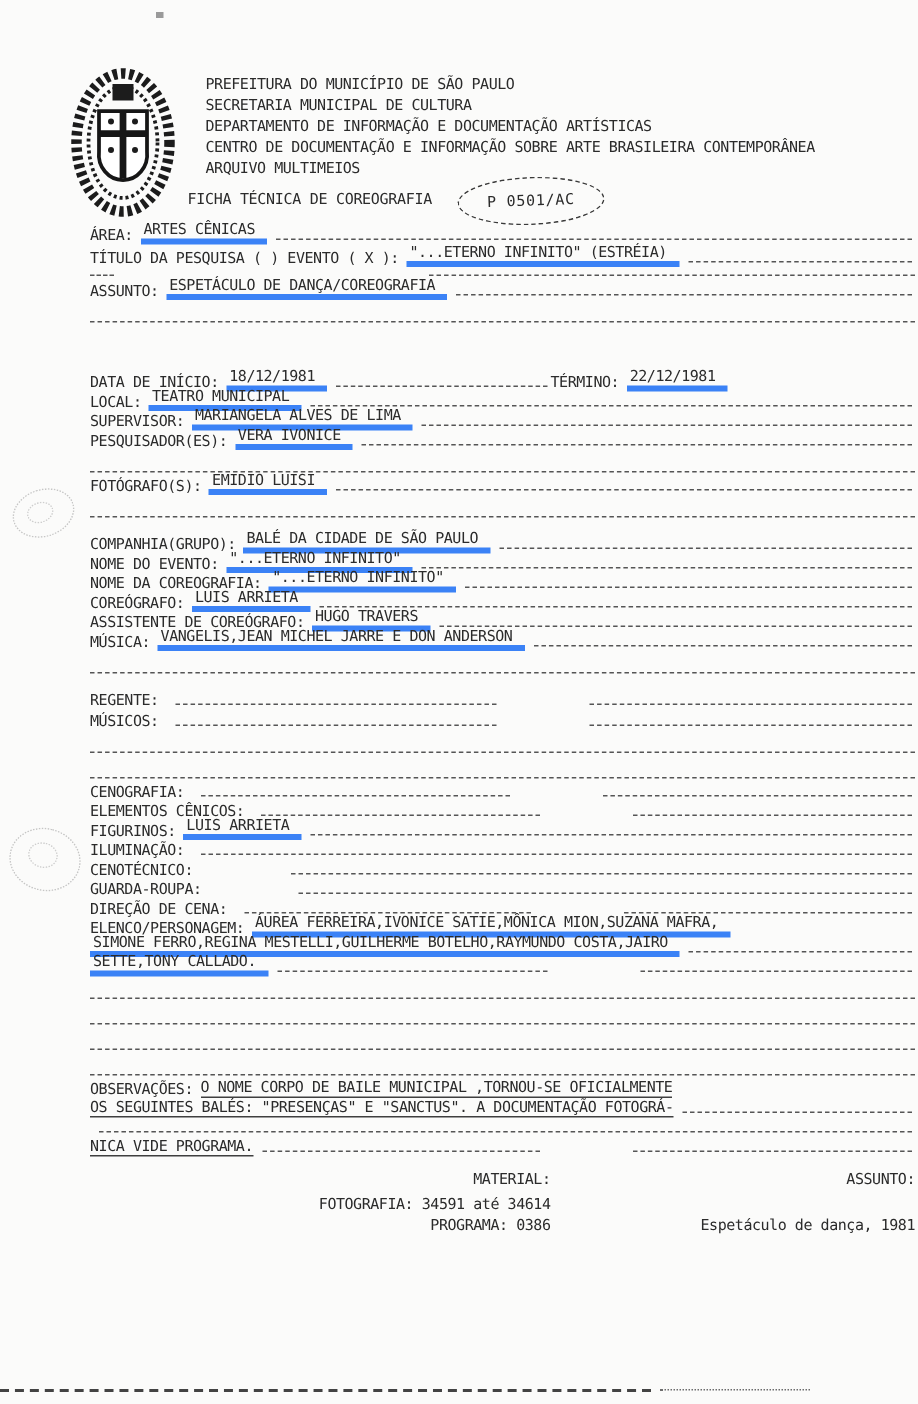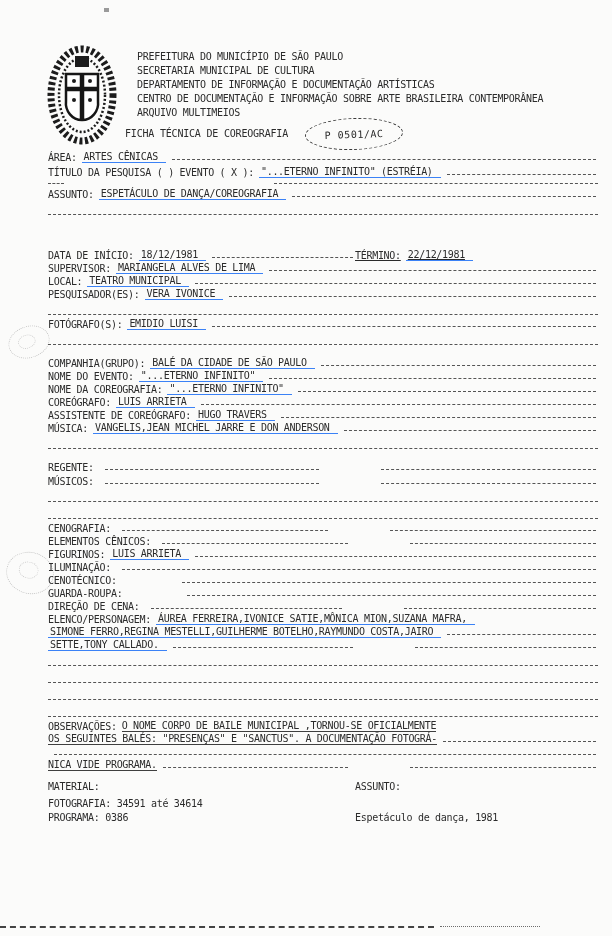--- a/index.html
+++ b/index.html
@@ -16,32 +16,32 @@
   .crest{position:absolute;left:46px;top:44px;width:72px;height:102px;}
   .org{position:absolute;left:137px;top:50px;font-size:10px;line-height:14px;letter-spacing:-0.3px;white-space:nowrap;}
   .title-row{position:absolute;left:125px;top:128px;font-size:10px;letter-spacing:-0.2px;}
   .stamp{
     position:absolute;left:305px;top:118px;width:96px;height:30px;
     border:1.5px dashed #3a3a3a;border-radius:50%;
     display:flex;align-items:center;justify-content:center;
     font-size:10px;transform:rotate(-2deg);letter-spacing:0.5px;
   }
   
-  .form{position:absolute;left:48px;top:150px;width:550px;font-size:10px;letter-spacing:-0.3px;}
+  .form{position:absolute;left:60px;top:150px;width:550px;font-size:10px;letter-spacing:-0.3px;text-align:right;}
   .row{display:flex;align-items:flex-end;white-space:nowrap;height:13px;}
   .row.h14{height:14px}.row.h15{height:15px}
   .lbl{margin-right:5px;}
-  .val{border-bottom:1px solid #3b82f6;padding:0 8px 0 2px;}
+  .val{border-bottom:4px solid #3b82f6;padding:0 8px 0 2px;}
   .fill{flex:1;border-bottom:1px dashed #555;margin:0 2px 3px 6px;min-width:10px;}
   .gapfill{width:46px;margin:0 2px 3px 6px;}
   .sep{height:14px;border-bottom:1px dashed #555;margin-bottom:2px;}
   .spacer8{height:8px}.spacer9{height:9px}.spacer4{height:4px}
   .twofield{display:flex;margin-top:32px;}
   .twofield .left{flex:0 0 307px;display:flex;align-items:flex-end;white-space:nowrap;}
-  .twofield .right{flex:1;display:flex;align-items:flex-end;white-space:nowrap;text-decoration:underline;}
+  .twofield .right{flex:1;display:flex;align-items:flex-end;white-space:nowrap;}
   .obsline{border-bottom:1px solid #3f3f3f;}
   .subdash{height:8px;display:flex;}
   .subdash .d1{width:16px;border-bottom:1px dashed #555;margin-bottom:2px;}
   .subdash .dgap{width:210px;}
   .subdash .d2{flex:1;border-bottom:1px dashed #555;margin-bottom:2px;}
   
   .cols{display:flex;margin-top:2px;}
   .cols .c-left{flex:0 0 307px;white-space:nowrap;}
   .cols .c-right{flex:1;white-space:nowrap;}
   .cols .line{height:12px;}
@@ -126,28 +126,28 @@
         <span class="val">18/12/1981</span>
         <span class="fill"></span>
       </span>
       <span class="right">
         <span class="lbl">TÉRMINO:</span>
         <span class="val">22/12/1981</span>
       </span>
     </div>
 
     <div class="row">
+      <span class="lbl">LOCAL:</span>
+      <span class="val">TEATRO MUNICIPAL</span>
+      <span class="fill"></span>
+    </div>
+
+    <div class="row">
       <span class="lbl">SUPERVISOR:</span>
       <span class="val">MARIANGELA ALVES DE LIMA</span>
-      <span class="fill"></span>
-    </div>
-
-    <div class="row">
-      <span class="lbl">LOCAL:</span>
-      <span class="val">TEATRO MUNICIPAL</span>
       <span class="fill"></span>
     </div>
 
     <div class="row">
       <span class="lbl">PESQUISADOR(ES):</span>
       <span class="val">VERA IVONICE</span>
       <span class="fill"></span>
     </div>
 
     <div class="sep"></div>

